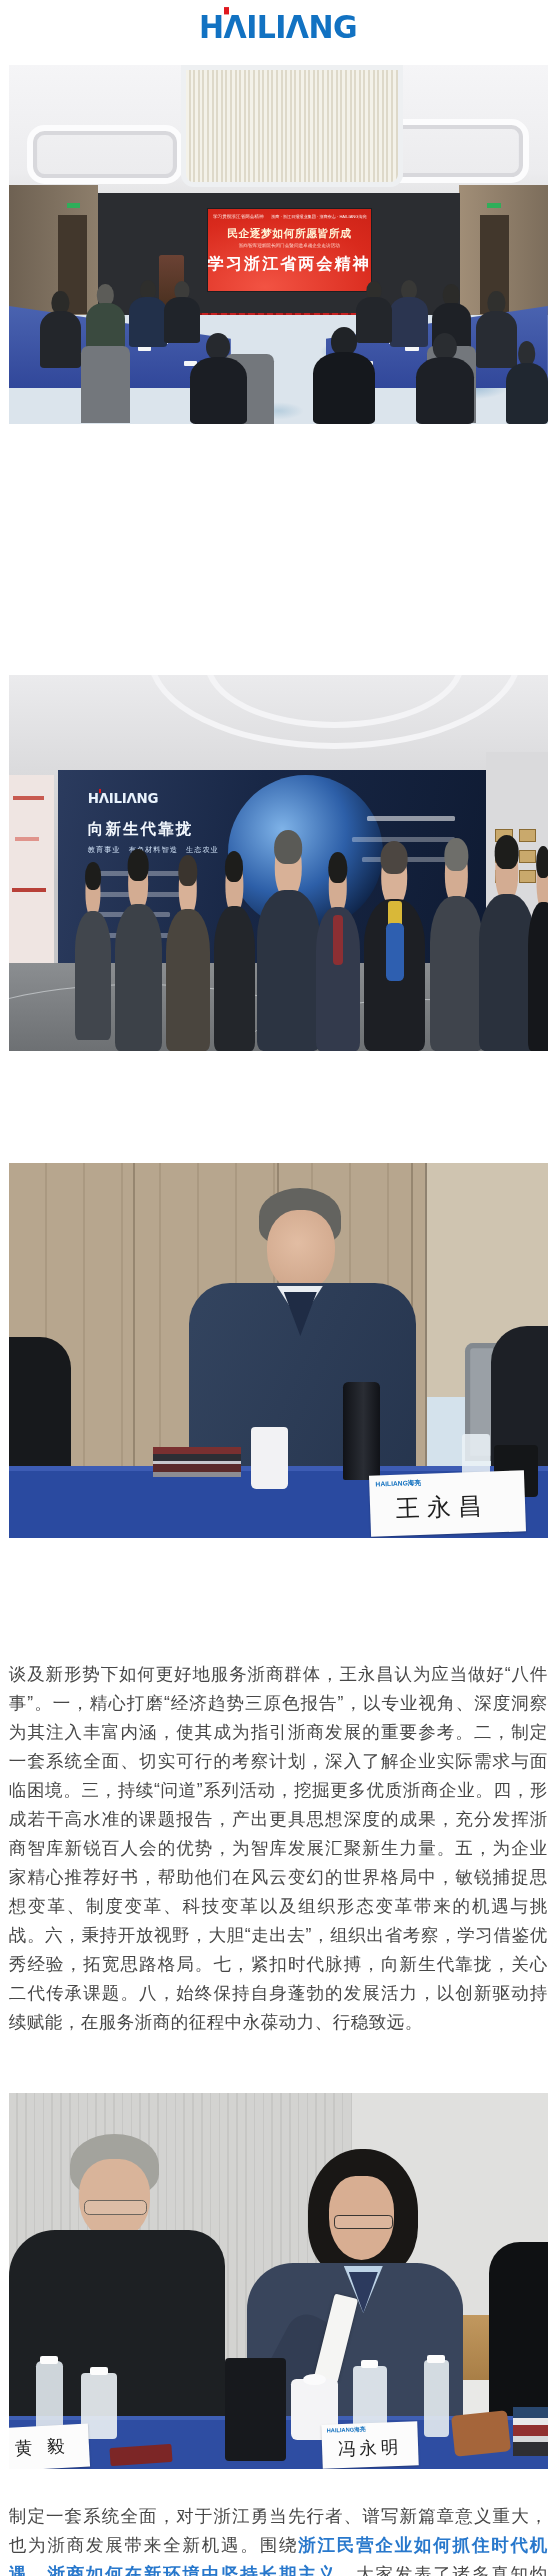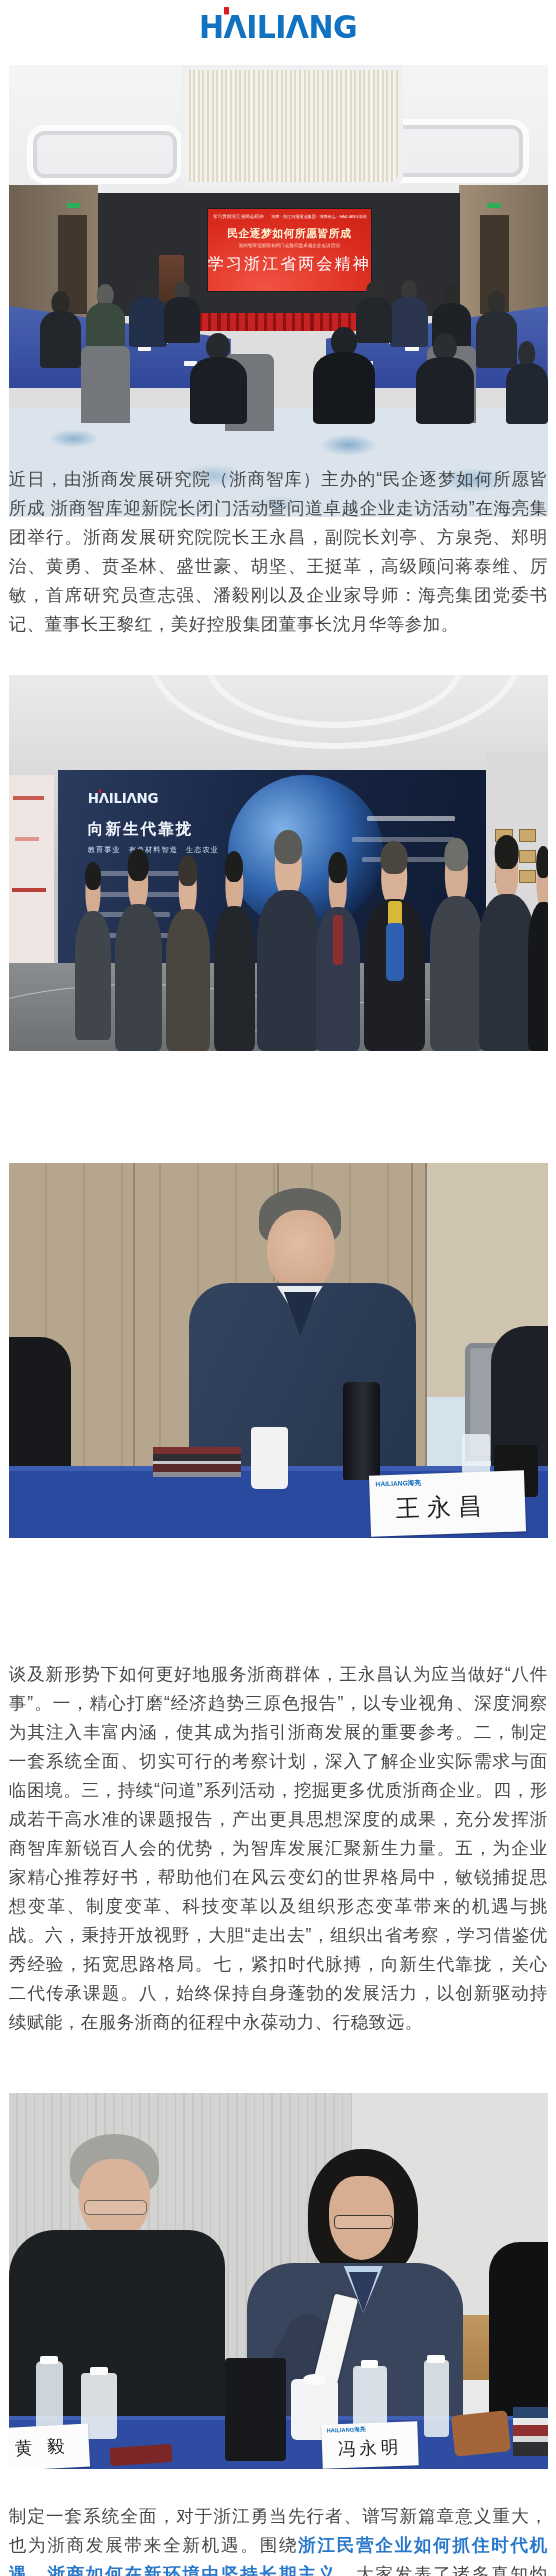--- a/index.html
+++ b/index.html
@@ -31,36 +31,36 @@
   
   .person{position:absolute;}
   .person .h{position:absolute;left:50%;transform:translateX(-50%);top:0;width:42%;height:30%;
              background:var(--hc,#23262a);border-radius:50% 50% 46% 46%;}
   .person .hr{position:absolute;left:50%;transform:translateX(-50%);top:-2%;width:44%;height:16%;
               background:var(--hrc,#1d1d1b);border-radius:50% 50% 40% 40%;}
   .person .b{position:absolute;left:0;right:0;top:26%;bottom:0;background:var(--c,#23262a);
              border-radius:44% 44% 10% 10% / 30% 30% 6% 6%;}
 
   
-  .s1{top:65px;height:452px;background:linear-gradient(#f5f5f7 0%,#ececee 30%,#dededf 42%);}
+  .s1{top:65px;height:359px;background:linear-gradient(#f5f5f7 0%,#ececee 30%,#dededf 42%);}
   .s1 .cove{border:6.2px solid #fcfcfd;border-radius:17.5px;box-shadow:inset 0 0 0 4.1px #d8d8dc;}
   .s1 .chand{left:172px;top:0;width:212px;height:112px;border:5.2px solid #eef0f2;border-radius:0 0 12.4px 12.4px;
              background:repeating-linear-gradient(90deg,#f4f2e9 0 2.6px,#ded9c9 2.6px 4.6px);}
   .s1 .wallL{left:0;top:120px;width:89px;height:140px;background:linear-gradient(90deg,#6e6152,#8d7e6b);}
   .s1 .wallR{right:0;top:120px;width:89px;height:140px;background:linear-gradient(270deg,#7c6d5b,#a18e77);}
   .s1 .wallC{left:89px;top:128px;width:362px;height:123px;background:#2b2d31;}
   .s1 .door{background:#42372c;top:150px;width:29px;height:99px;}
   .s1 .exit{width:13.4px;height:5.2px;background:#2fae5a;top:138px;}
   .s1 .scr{left:198px;top:143px;width:163px;height:82px;border:1px solid #1d1f22;color:#fff;
            background:radial-gradient(130% 150% at 35% 95%,#f25343 0%,#d92a1d 55%,#c31d12 100%);}
   .s1 .scr .tag{left:5.2px;top:4.6px;font-size:4.6px;color:#ffe9e4;}
   .s1 .scr .logos{right:4.1px;top:4.6px;font-size:4.1px;color:#ffffff;opacity:.95;}
   .s1 .scr .t1{left:0;right:0;top:17.5px;text-align:center;font-size:10.8px;font-weight:800;color:#fff6d8;letter-spacing:0.5px;}
   .s1 .scr .t2{left:0;right:0;top:34px;text-align:center;font-size:4.6px;color:#ffd9cf;}
-  .s1 .scr .t3{left:0;right:0;top:45px;text-align:center;font-size:16px;font-weight:normal;color:#ffffff;letter-spacing:2.1px;}
+  .s1 .scr .t3{left:0;right:0;top:45px;text-align:center;font-size:16px;font-weight:bold;color:#ffffff;letter-spacing:2.1px;}
   .s1 .stagefrt{left:165px;top:248px;width:227px;height:17.5px;
                 background:repeating-linear-gradient(90deg,#c62222 0 6.2px,#8f1212 6.2px 9.3px);}
   .s1 .podium{left:150px;top:190px;width:25px;height:53px;border-radius:2.6px 2.6px 0 0;
               background:linear-gradient(#6b4234,#49301f);}
   .s1 .floor{left:0;bottom:0;width:100%;height:109px;background-color:#dbe4ec;
      background-image:radial-gradient(36px 13.4px at 12% 28%,#8fb3d1 0%,rgba(143,179,209,0) 70%),
        radial-gradient(46px 16.5px at 38% 62%,#a9c4da 0%,rgba(169,196,218,0) 70%),
        radial-gradient(41px 15.5px at 63% 34%,#87aecf 0%,rgba(135,174,207,0) 70%),
        radial-gradient(52px 17.5px at 86% 66%,#9dbdd6 0%,rgba(157,189,214,0) 70%),
        radial-gradient(36px 12.4px at 50% 88%,#b7cede 0%,rgba(183,206,222,0) 70%);}
@@ -254,23 +254,20 @@
     <div class="person" style="left:407px;top:268px;width:58px;height:91px;--c:#1d2026;--hc:#2a2d31;">
         <i class="h"></i>
         <i class="b"></i>
       </div>
     <div class="person" style="left:497px;top:276px;width:42px;height:83px;--c:#202730;--hc:#2b2e32;">
         <i class="h"></i>
         <i class="b"></i>
       </div>
   </div>
 
-  <div class="para" style="top:465px;">
-    <span>近日，由浙商发展研究院（浙商智库）主办的“民企逐梦如何所愿皆所成 浙商智库迎新院长闭门活动暨问道卓越企业走访活动”在海亮集团举行。浙商发展研究院院长王永昌，副院长刘亭、方泉尧、郑明治、黄勇、贲圣林、盛世豪、胡坚、王挺革，高级顾问蒋泰维、厉敏，首席研究员查志强、潘毅刚以及企业家导师：海亮集团党委书记、董事长王黎红，美好控股集团董事长沈月华等参加。</span>
-  </div>
 
   <div class="ph s2">
     <div class="arc" style="left:139px;top:-108px;width:361px;height:170px;"></div>
     <div class="arc" style="left:196px;top:-77px;width:247px;height:118px;"></div>
     <div class="exhibitL"></div>
     <div class="wall">
       <div class="earth"></div>
       <div class="hl-logo wlogo" style="color:#e8f2fc;">
         <span>HΛILIΛNG</span>
         <i class="dot"></i>

